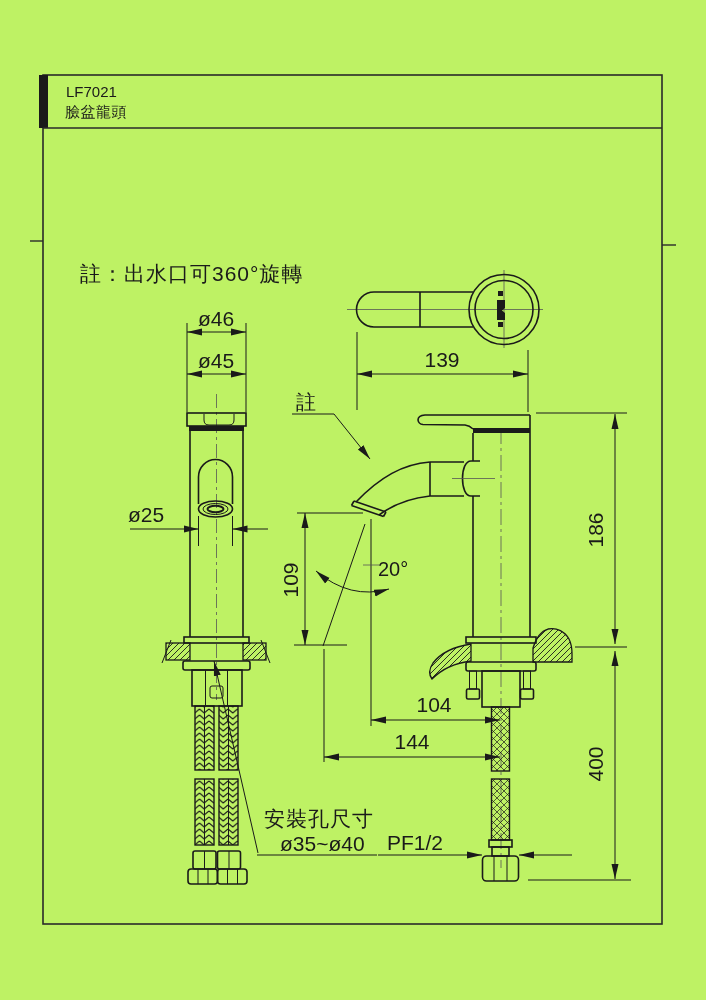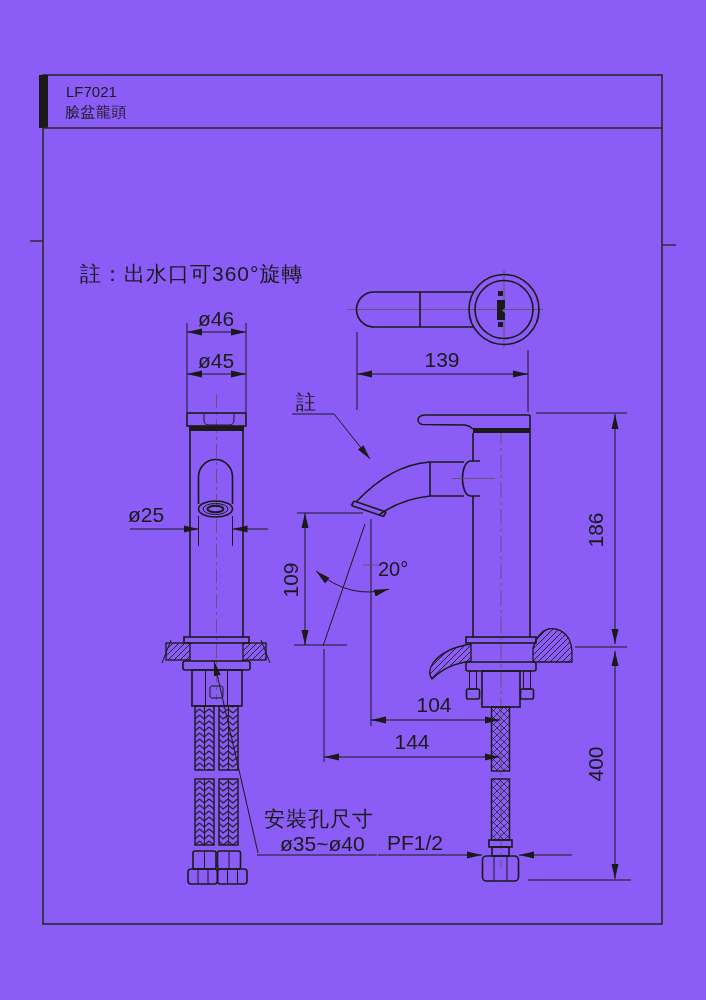--- a/index.html
+++ b/index.html
@@ -1,16 +1,16 @@
 <!DOCTYPE html>
 <html><head>
 <meta charset="utf-8">
 <style>
   html,body{margin:0;padding:0;background:#fff;}
-  .sheet{position:relative;width:706px;height:1000px;background:#8b5cf6;overflow:hidden;
+  .sheet{position:relative;width:706px;height:1000px;background:#bef264;overflow:hidden;
          font-family:"Liberation Sans","DejaVu Sans",sans-serif;}
   svg{position:absolute;left:0;top:0;}
   text{font-family:"Liberation Sans","DejaVu Sans",sans-serif;fill:#1a1a1a;}
   .outline{stroke:#1a1a1a;stroke-width:1.6;fill:none;}
   .thin{stroke:#1a1a1a;stroke-width:1;fill:none;}
   .dim{stroke:#1a1a1a;stroke-width:1;fill:none;}
   .cl{stroke:#555;stroke-width:0.8;fill:none;}
   .dark{fill:#1a1a1a;stroke:none;}
   .hatchfill{fill:url(#hatch);stroke:#1a1a1a;stroke-width:1.3;}
   .braidfill{fill:url(#braid);stroke:#1a1a1a;stroke-width:1.4;}

